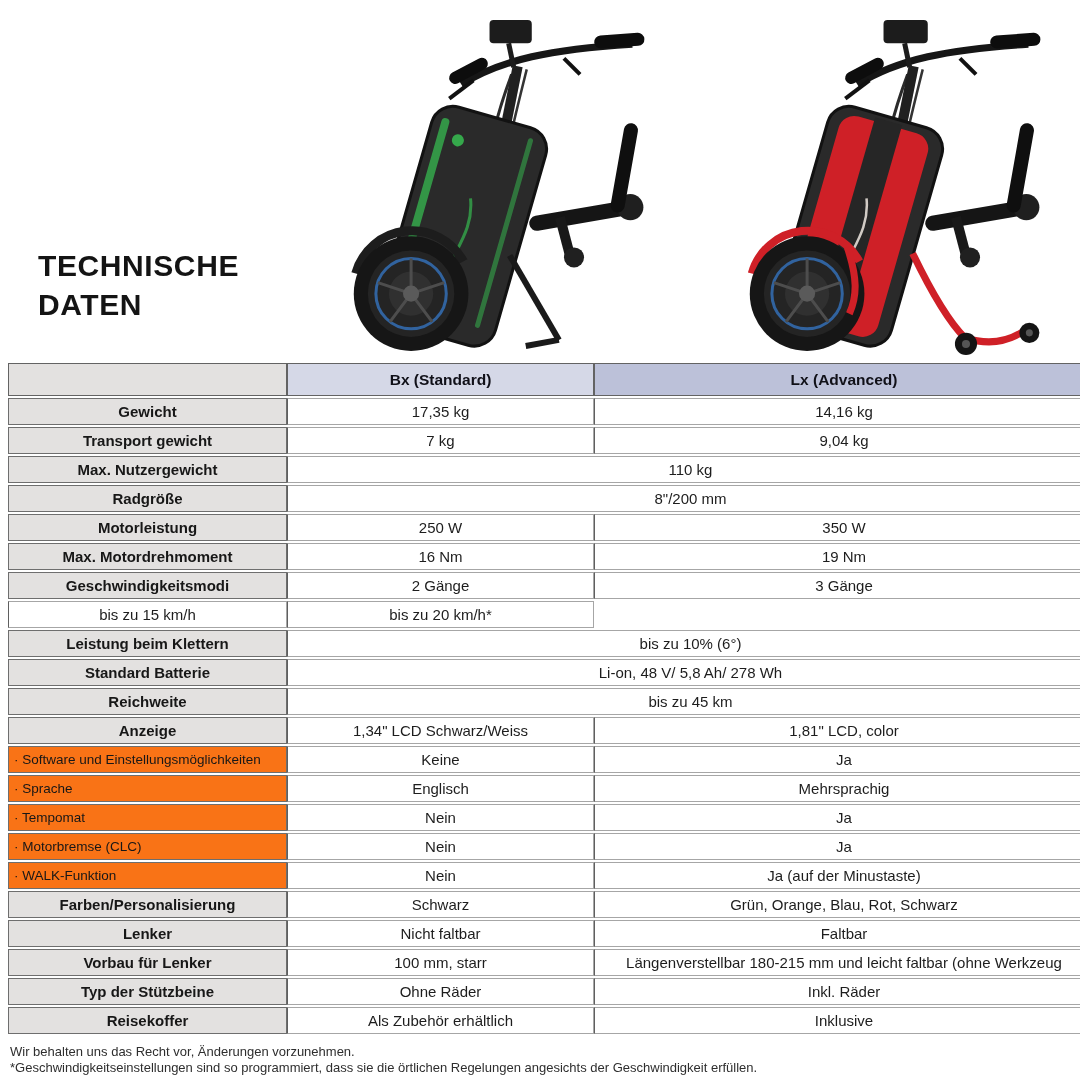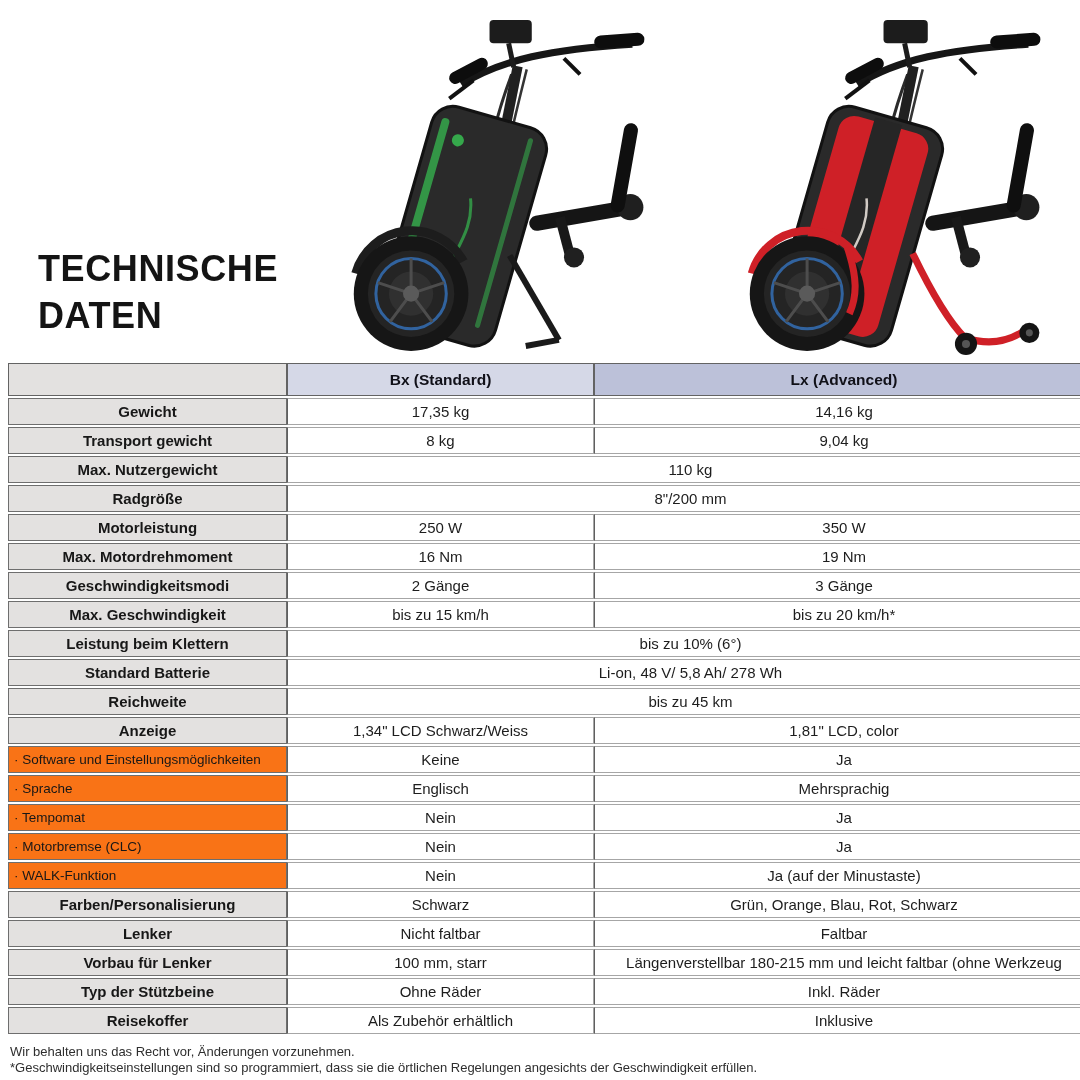--- a/index.html
+++ b/index.html
@@ -4,21 +4,21 @@
 <style>
   html,body{margin:0;padding:0;}
   body{
     width:1080px;height:1080px;position:relative;overflow:hidden;
     background:#ffffff;font-family:"Liberation Sans",sans-serif;color:#1c1c1c;
   }
   
   .hero{position:absolute;left:0;top:0;width:1080px;height:362px;}
   .page-title{
     position:absolute;left:38px;top:246px;
-    font-size:36px;font-weight:800;letter-spacing:.6px;line-height:1.3;color:#141414;
+    font-size:30px;font-weight:800;letter-spacing:.6px;line-height:1.3;color:#141414;
   }
   .device{position:absolute;top:4px;height:354px;}
   .device--left{left:310px;width:348px;}
   .device--right{left:698px;width:364px;}
   .device svg{width:100%;height:100%;display:block;}
   
   .table-wrap{position:absolute;left:8px;top:363px;width:1072px;overflow:hidden;}
   .table-inner{width:1086px;}
   .trow{display:grid;grid-template-columns:279px 307px 500px;margin-bottom:2px;}
   .trow.merged{grid-template-columns:279px 807px;}
@@ -133,21 +133,21 @@
       <div class="cell hcell-lx">Lx (Advanced)</div>
     </div>
     <div>
         <div class="trow">
           <div class="cell lcell">Gewicht</div>
           <div class="cell vcell">17,35 kg</div>
           <div class="cell vcell">14,16 kg</div>
         </div>
         <div class="trow">
           <div class="cell lcell">Transport gewicht</div>
-          <div class="cell vcell">8 kg</div>
+          <div class="cell vcell">7 kg</div>
           <div class="cell vcell">9,04 kg</div>
         </div>
         <div class="trow merged">
           <div class="cell lcell">Max. Nutzergewicht</div>
           <div class="cell vcell">110 kg</div>
         </div>
         <div class="trow merged">
           <div class="cell lcell">Radgröße</div>
           <div class="cell vcell">8"/200 mm</div>
         </div>
@@ -160,21 +160,20 @@
           <div class="cell lcell">Max. Motordrehmoment</div>
           <div class="cell vcell">16 Nm</div>
           <div class="cell vcell">19 Nm</div>
         </div>
         <div class="trow">
           <div class="cell lcell">Geschwindigkeitsmodi</div>
           <div class="cell vcell">2 Gänge</div>
           <div class="cell vcell">3 Gänge</div>
         </div>
         <div class="trow">
-          <div class="cell lcell">Max. Geschwindigkeit</div>
           <div class="cell vcell">bis zu 15 km/h</div>
           <div class="cell vcell">bis zu 20 km/h*</div>
         </div>
         <div class="trow merged">
           <div class="cell lcell">Leistung beim Klettern</div>
           <div class="cell vcell">bis zu 10% (6°)</div>
         </div>
         <div class="trow merged">
           <div class="cell lcell">Standard Batterie</div>
           <div class="cell vcell">Li-on, 48 V/ 5,8 Ah/ 278 Wh</div>

